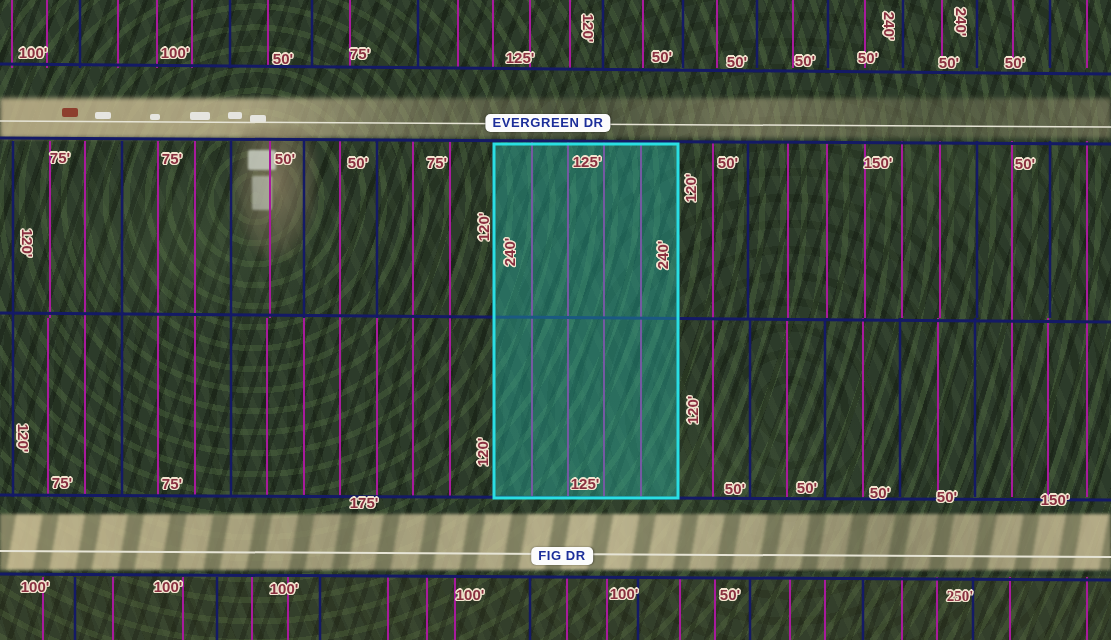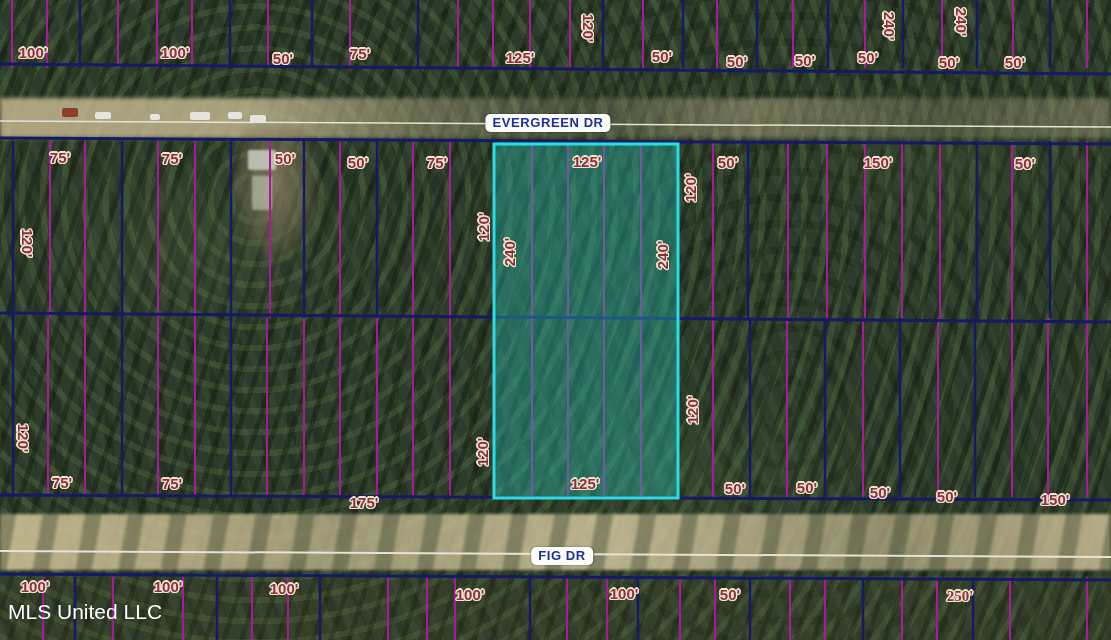--- a/index.html
+++ b/index.html
@@ -244,14 +244,13 @@
       <div class="dim-label" style="left: 284px; top: 588px; transform: translate(-50%, -50%) rotate(0deg);">100'</div>
       <div class="dim-label" style="left: 470px; top: 594px; transform: translate(-50%, -50%) rotate(0deg);">100'</div>
       <div class="dim-label" style="left: 624px; top: 593px; transform: translate(-50%, -50%) rotate(0deg);">100'</div>
       <div class="dim-label" style="left: 730px; top: 594px; transform: translate(-50%, -50%) rotate(0deg);">50'</div>
       <div class="dim-label" style="left: 960px; top: 596px; transform: translate(-50%, -50%) rotate(0deg); font-family: Liberation Serif, serif;">250'</div>
     </div>
 
   <div class="road-pill" id="pill-evergreen" style="left: 548px; top: 123px; transform: translate(-50%, -50%);">EVERGREEN DR</div>
   <div class="road-pill" id="pill-fig" style="left: 562px; top: 556px; transform: translate(-50%, -50%);">FIG DR</div>
 
-  <div class="watermark">MLS United LLC</div>
 </div>
 
 </body></html>

